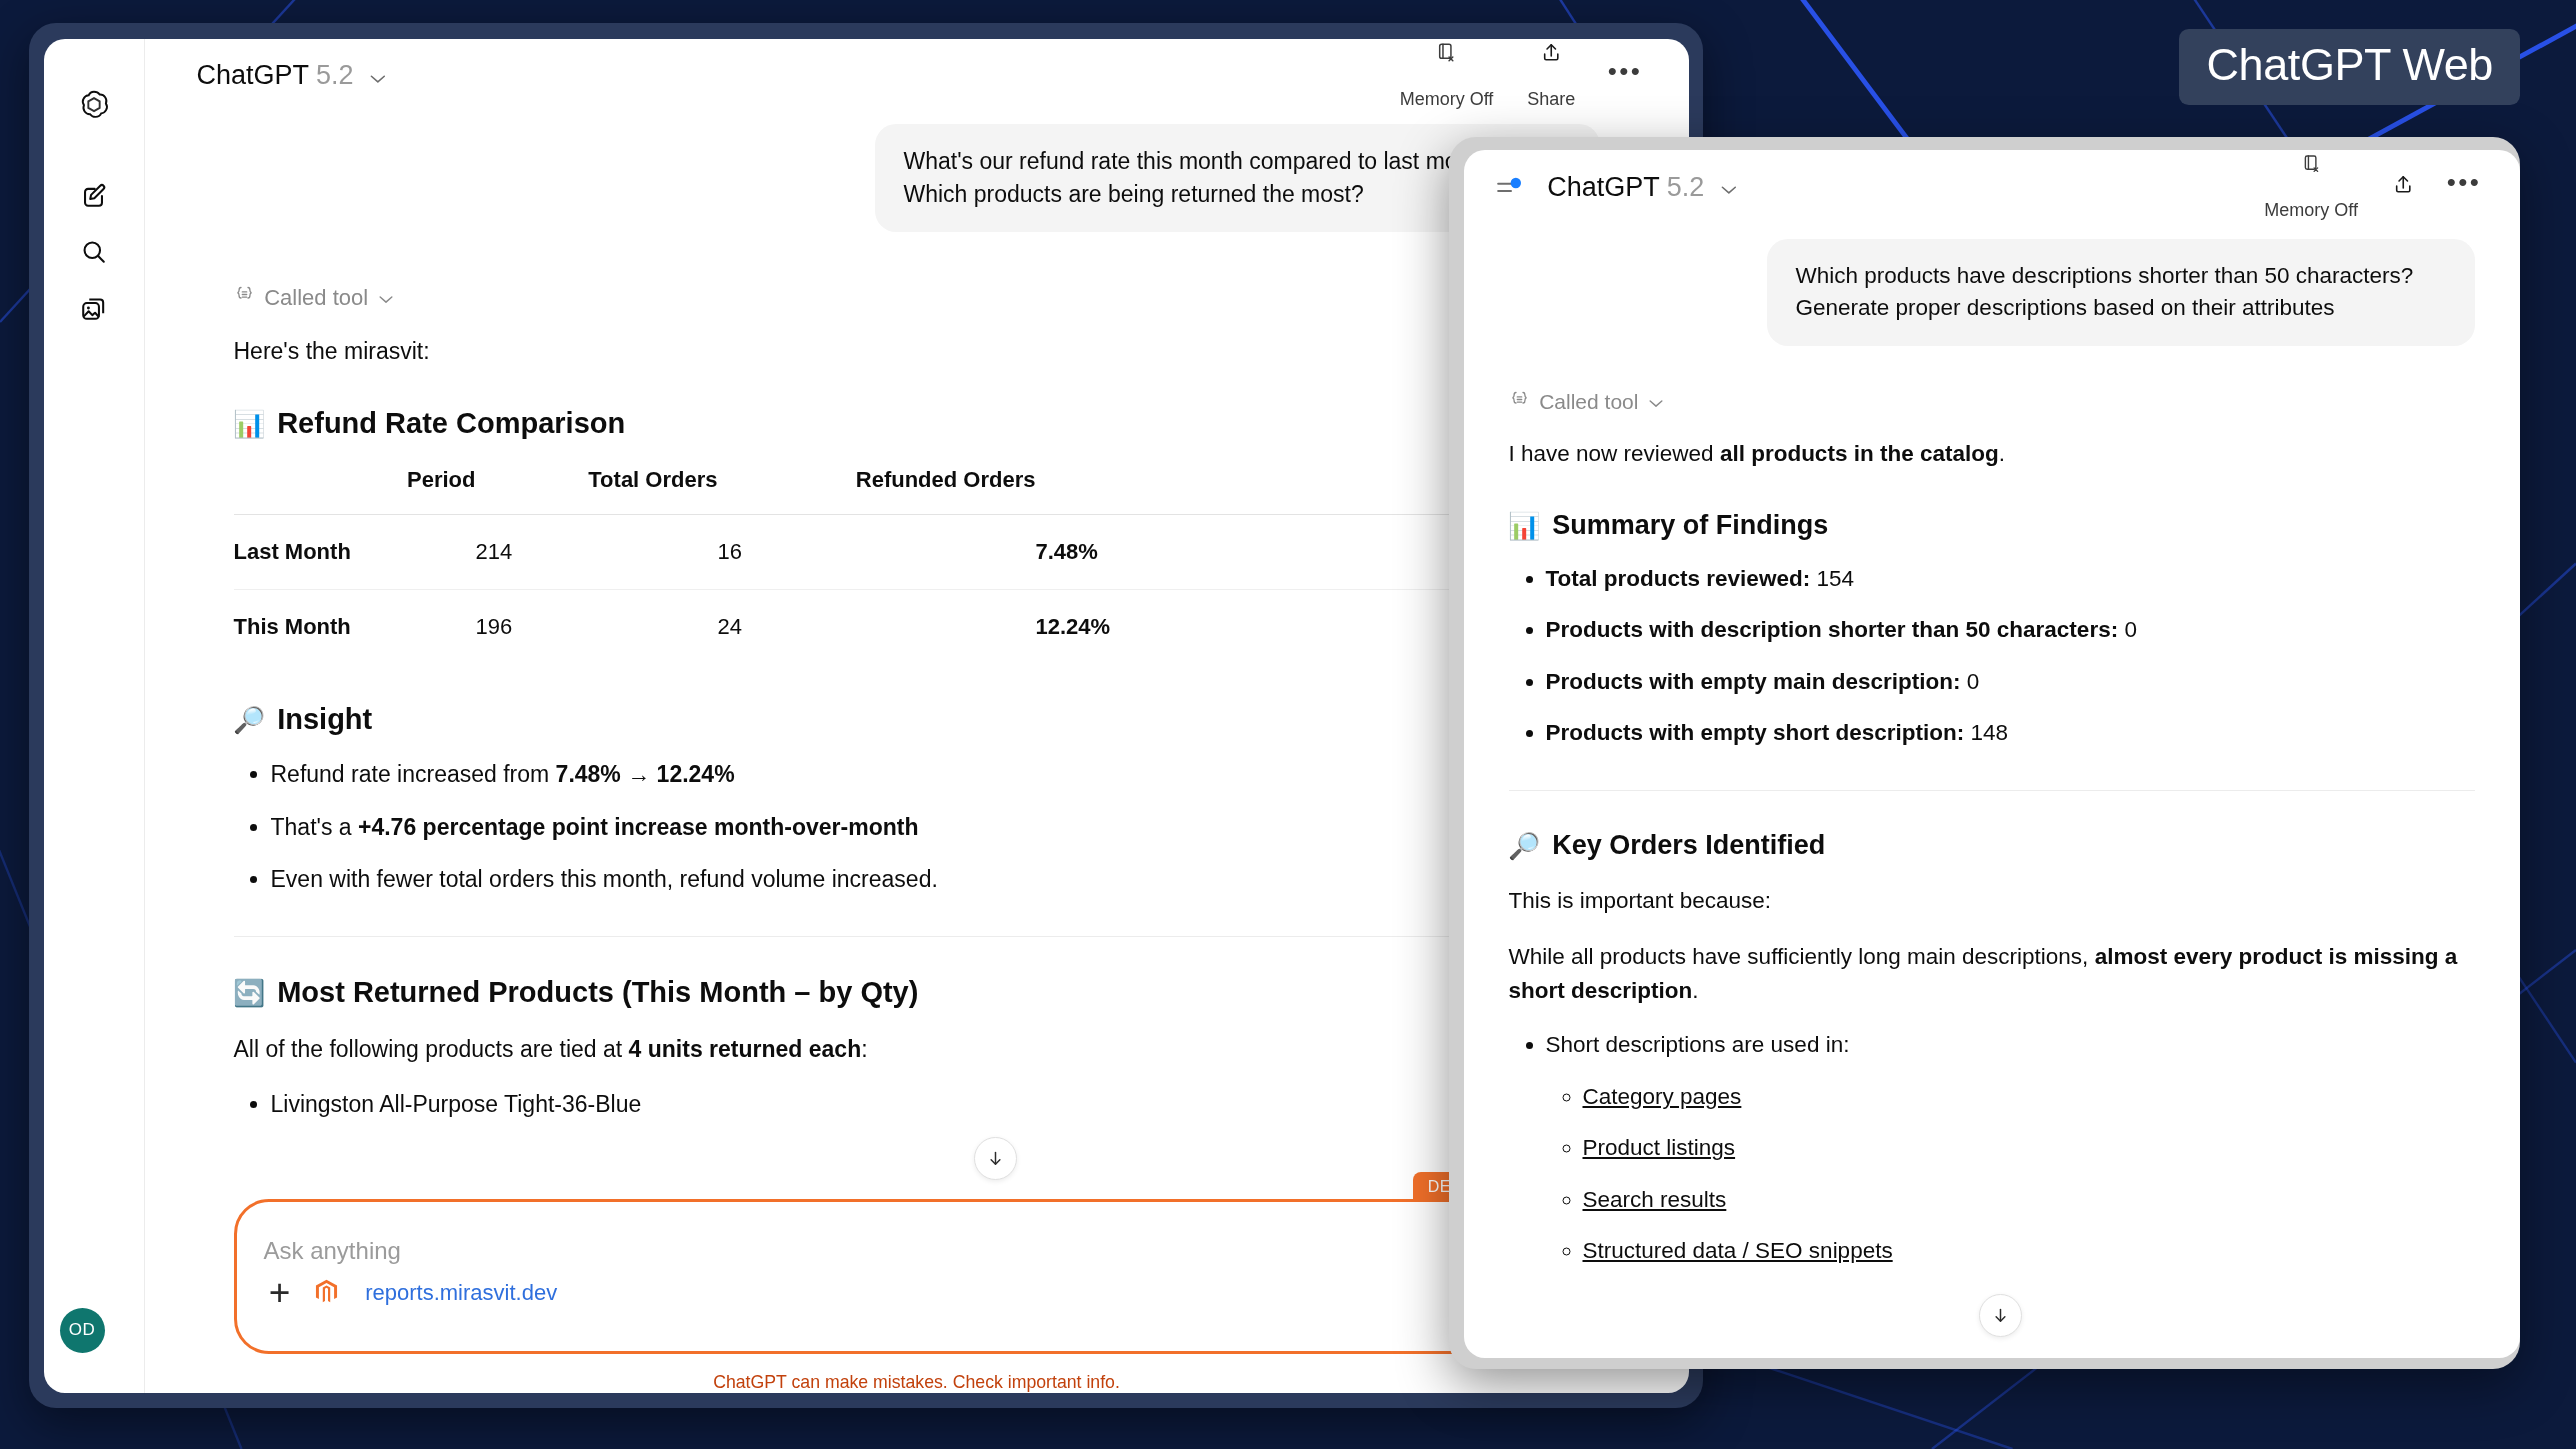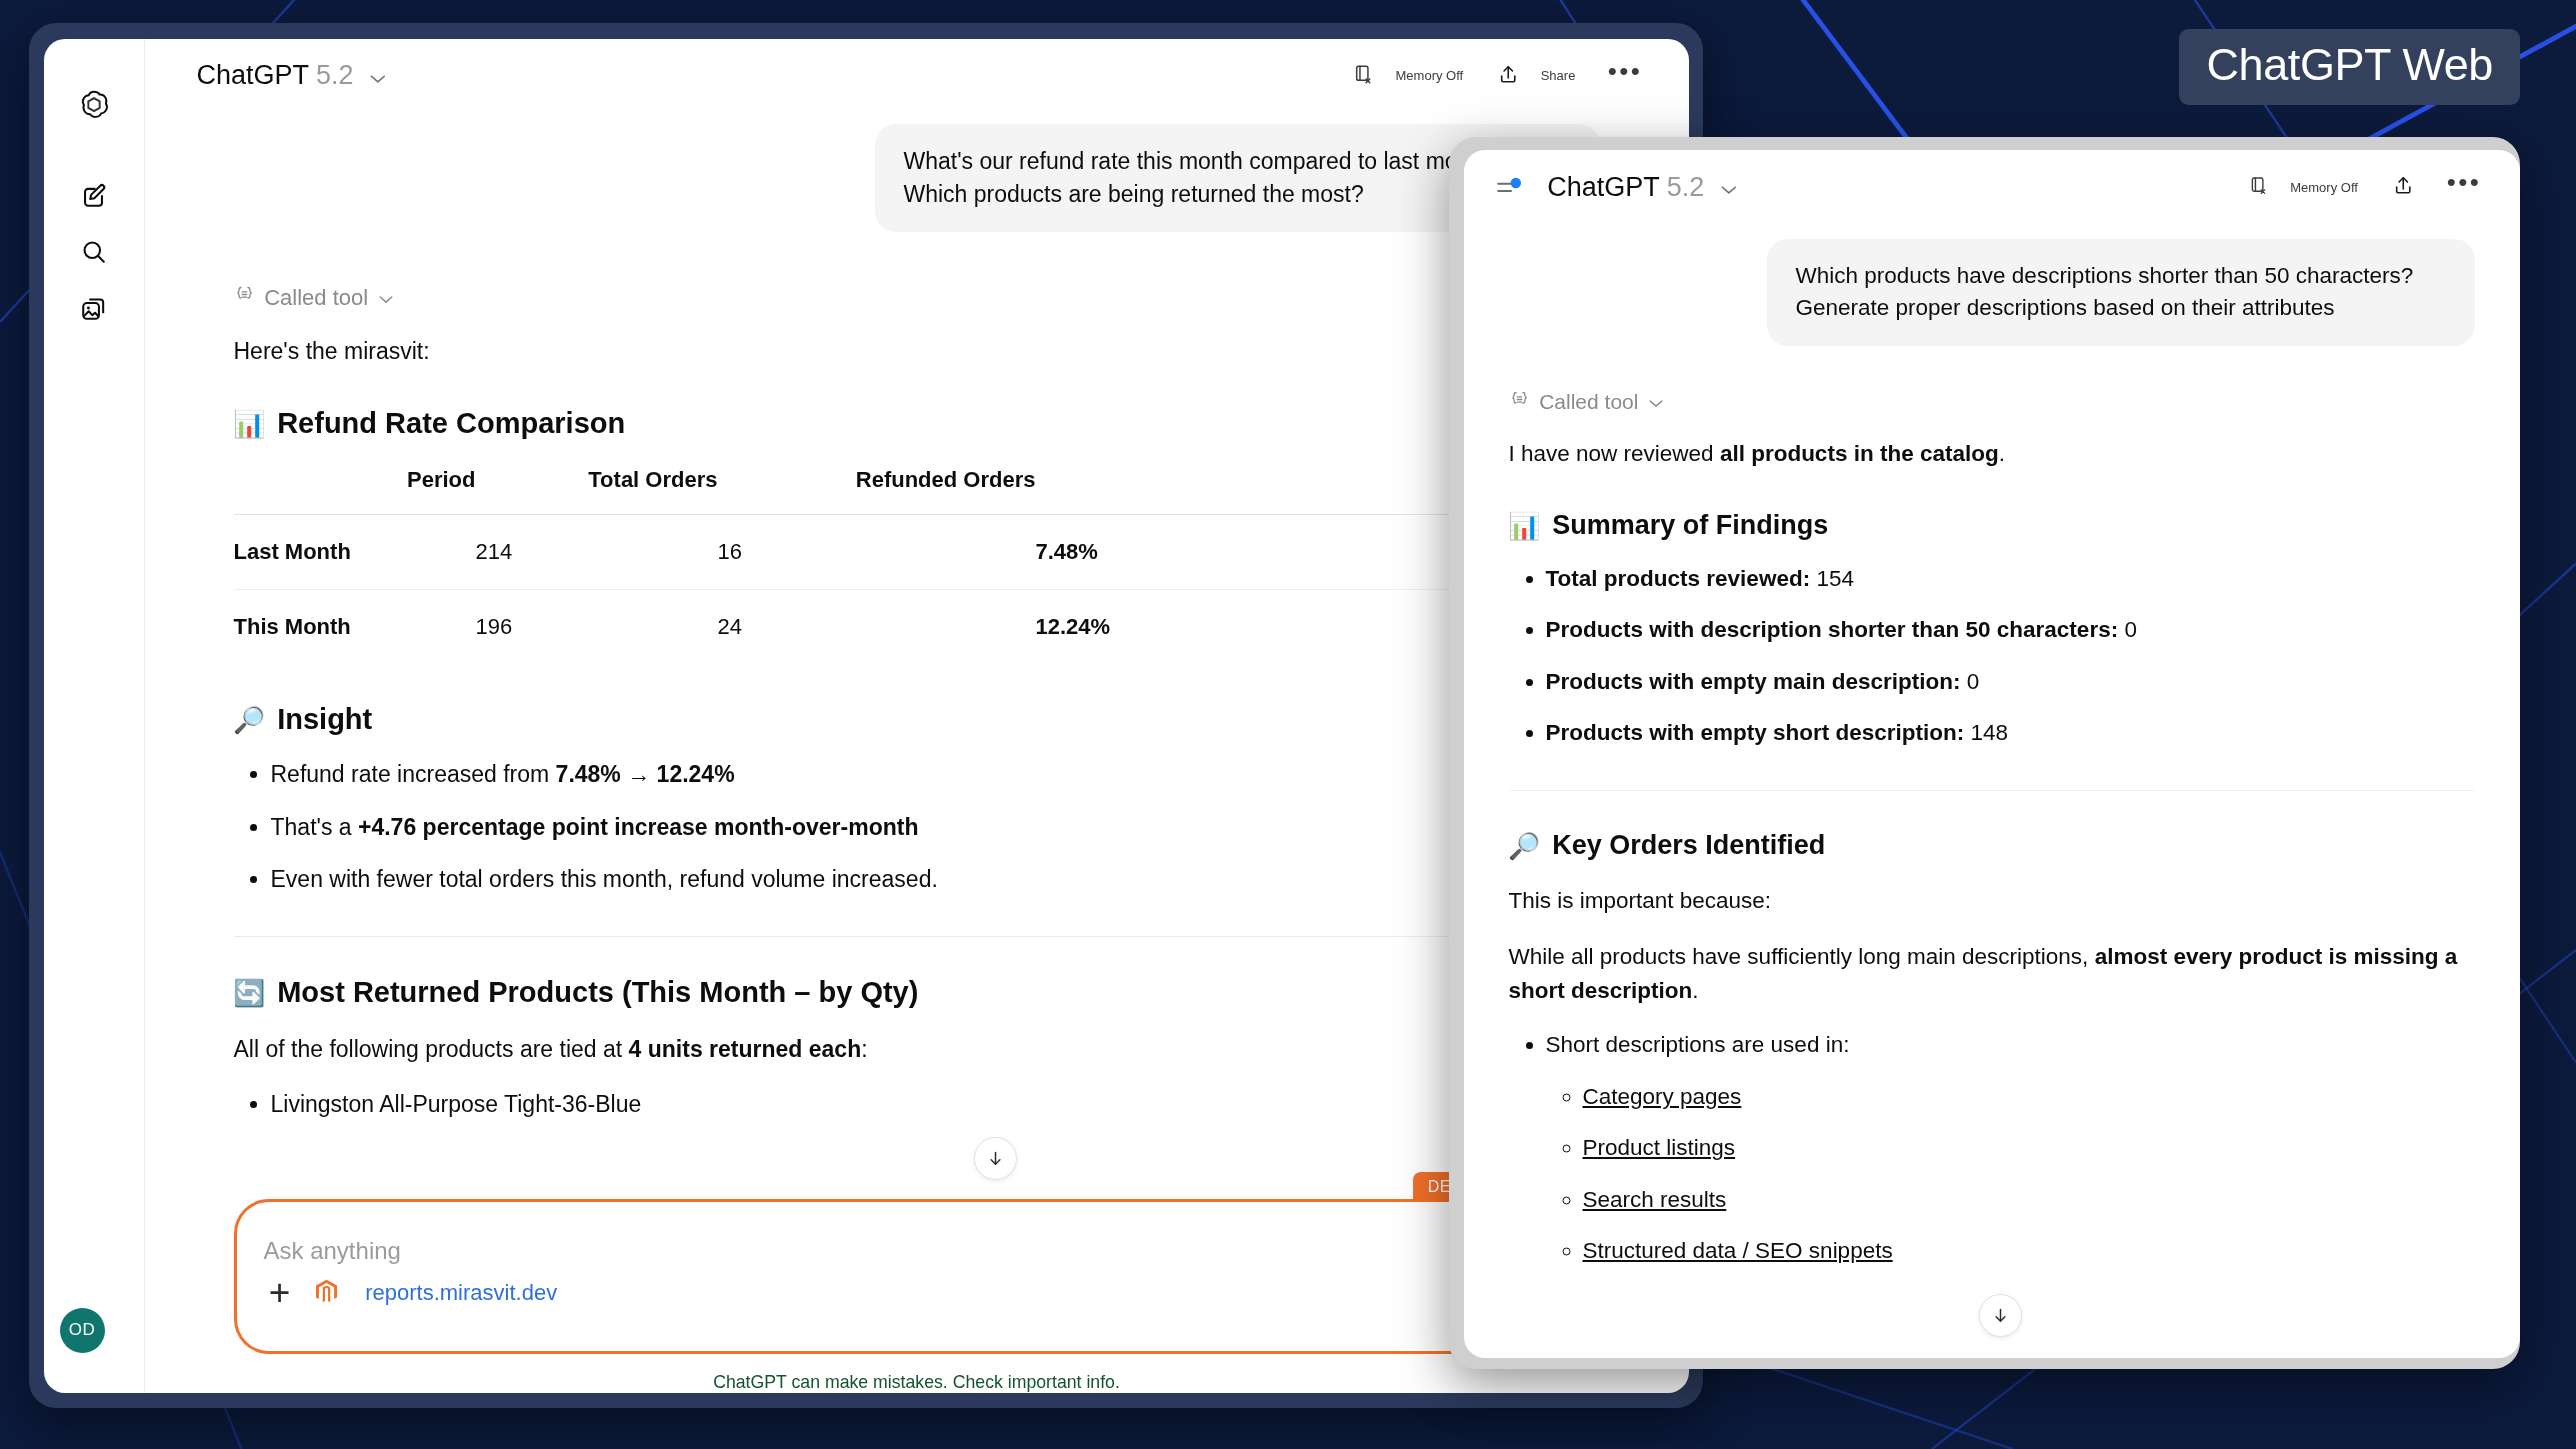--- a/index.html
+++ b/index.html
@@ -106,25 +106,26 @@
   .model-name {
     font-size: 27px;
     color: #0d0d0d;
     font-weight: 400;
   }
   .model-ver { color: #9a9a9a; }
   .chev { margin-left: 8px; color: #6e6e6e; }
   .topbar-spacer { flex: 1; }
   .topbar-btn {
     display: flex; align-items: center; gap: 21px;
-    font-size: 13px; color: #3c3c3c;
+    font-size: 18px; color: #3c3c3c;
     padding: 8px 13px;
     border-radius: 8px;
     cursor: pointer;
     white-space: nowrap;
+    flex-direction: column;
   }
   .dots {
     font-size: 26px; color: #3c3c3c; letter-spacing: 2.4px;
     padding: 3.2px 11.3px 11.3px 11.3px; cursor: pointer; line-height: .6;
   }
 
   
   .conv {
     flex: 1;
     overflow: hidden;
@@ -276,21 +277,21 @@
   .voice-btn {
     width: 56px; height: 56px;
     border-radius: 50%;
     background: #0d0d0d;
     display: flex; align-items: center; justify-content: center;
     cursor: pointer;
   }
   .disclaimer {
     text-align: center;
     font-size: 17.7px;
-    color: #14532d;
+    color: #c2410c;
     padding: 17.7px 0 0 0;
     flex-shrink: 0;
   }
 
   
   .window2 {
     position: absolute;
     left: 1449px; top: 137px;
     width: 1071px; height: 1232px;
     background: #cfcfcf;

